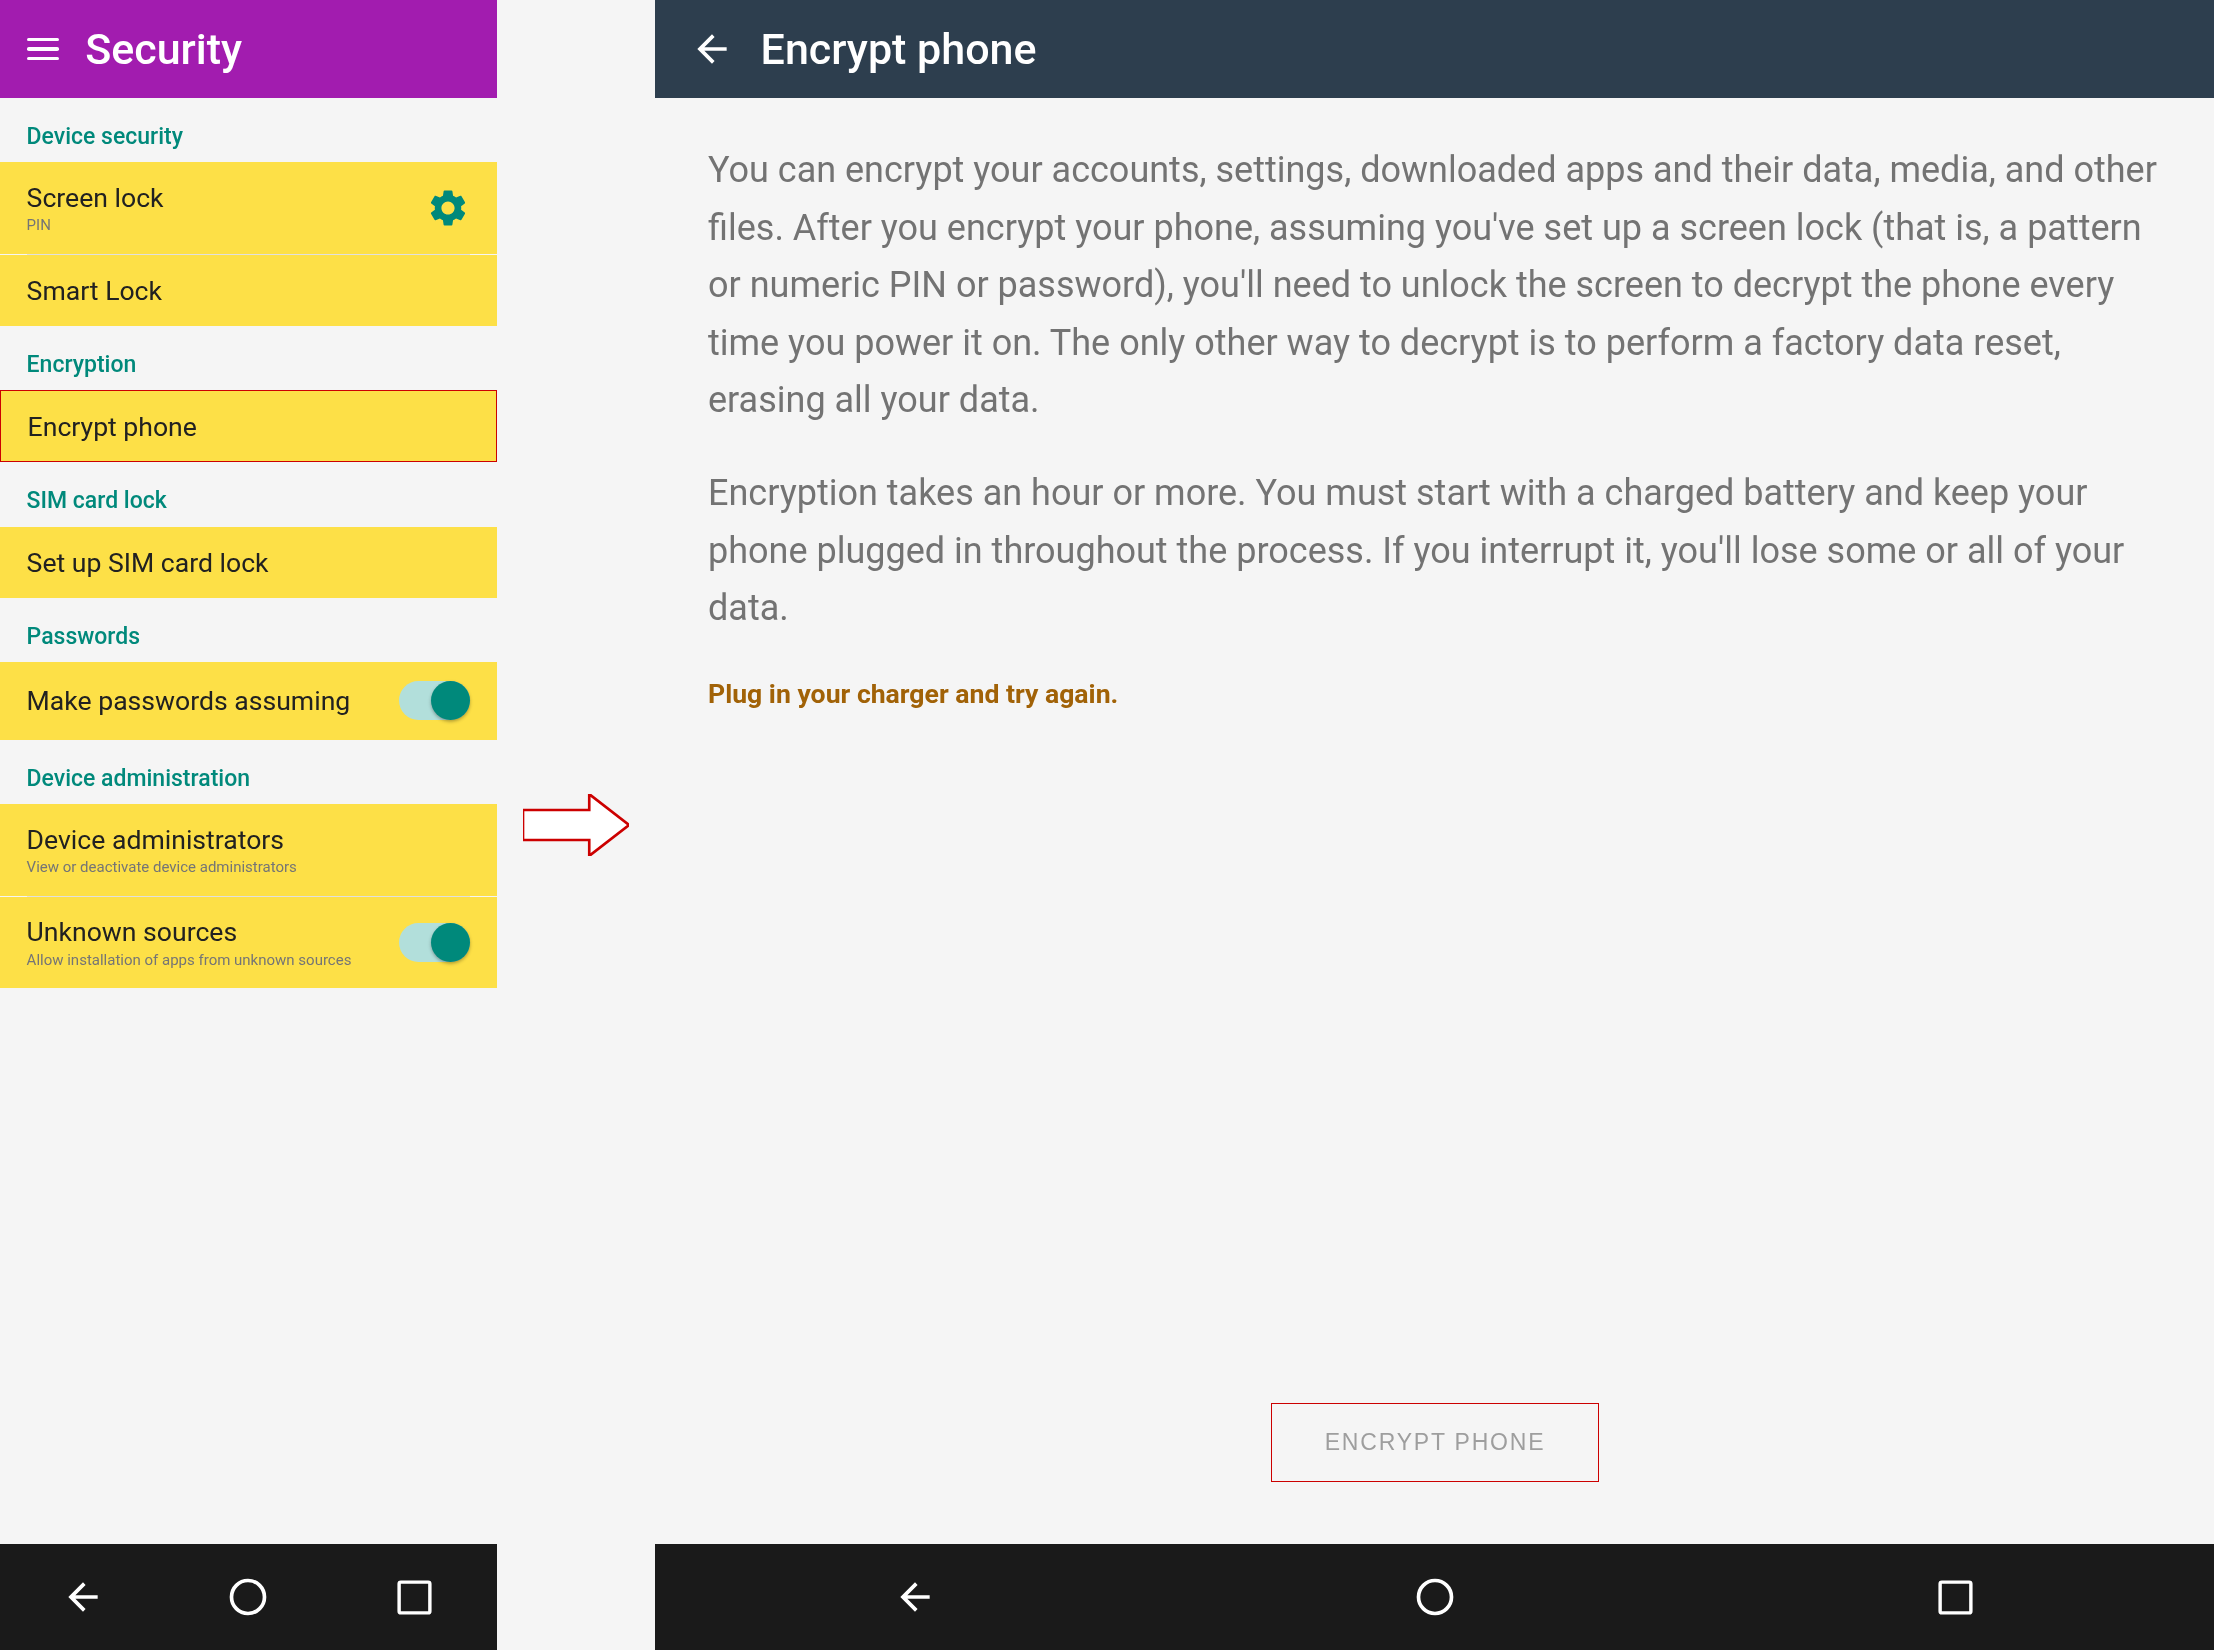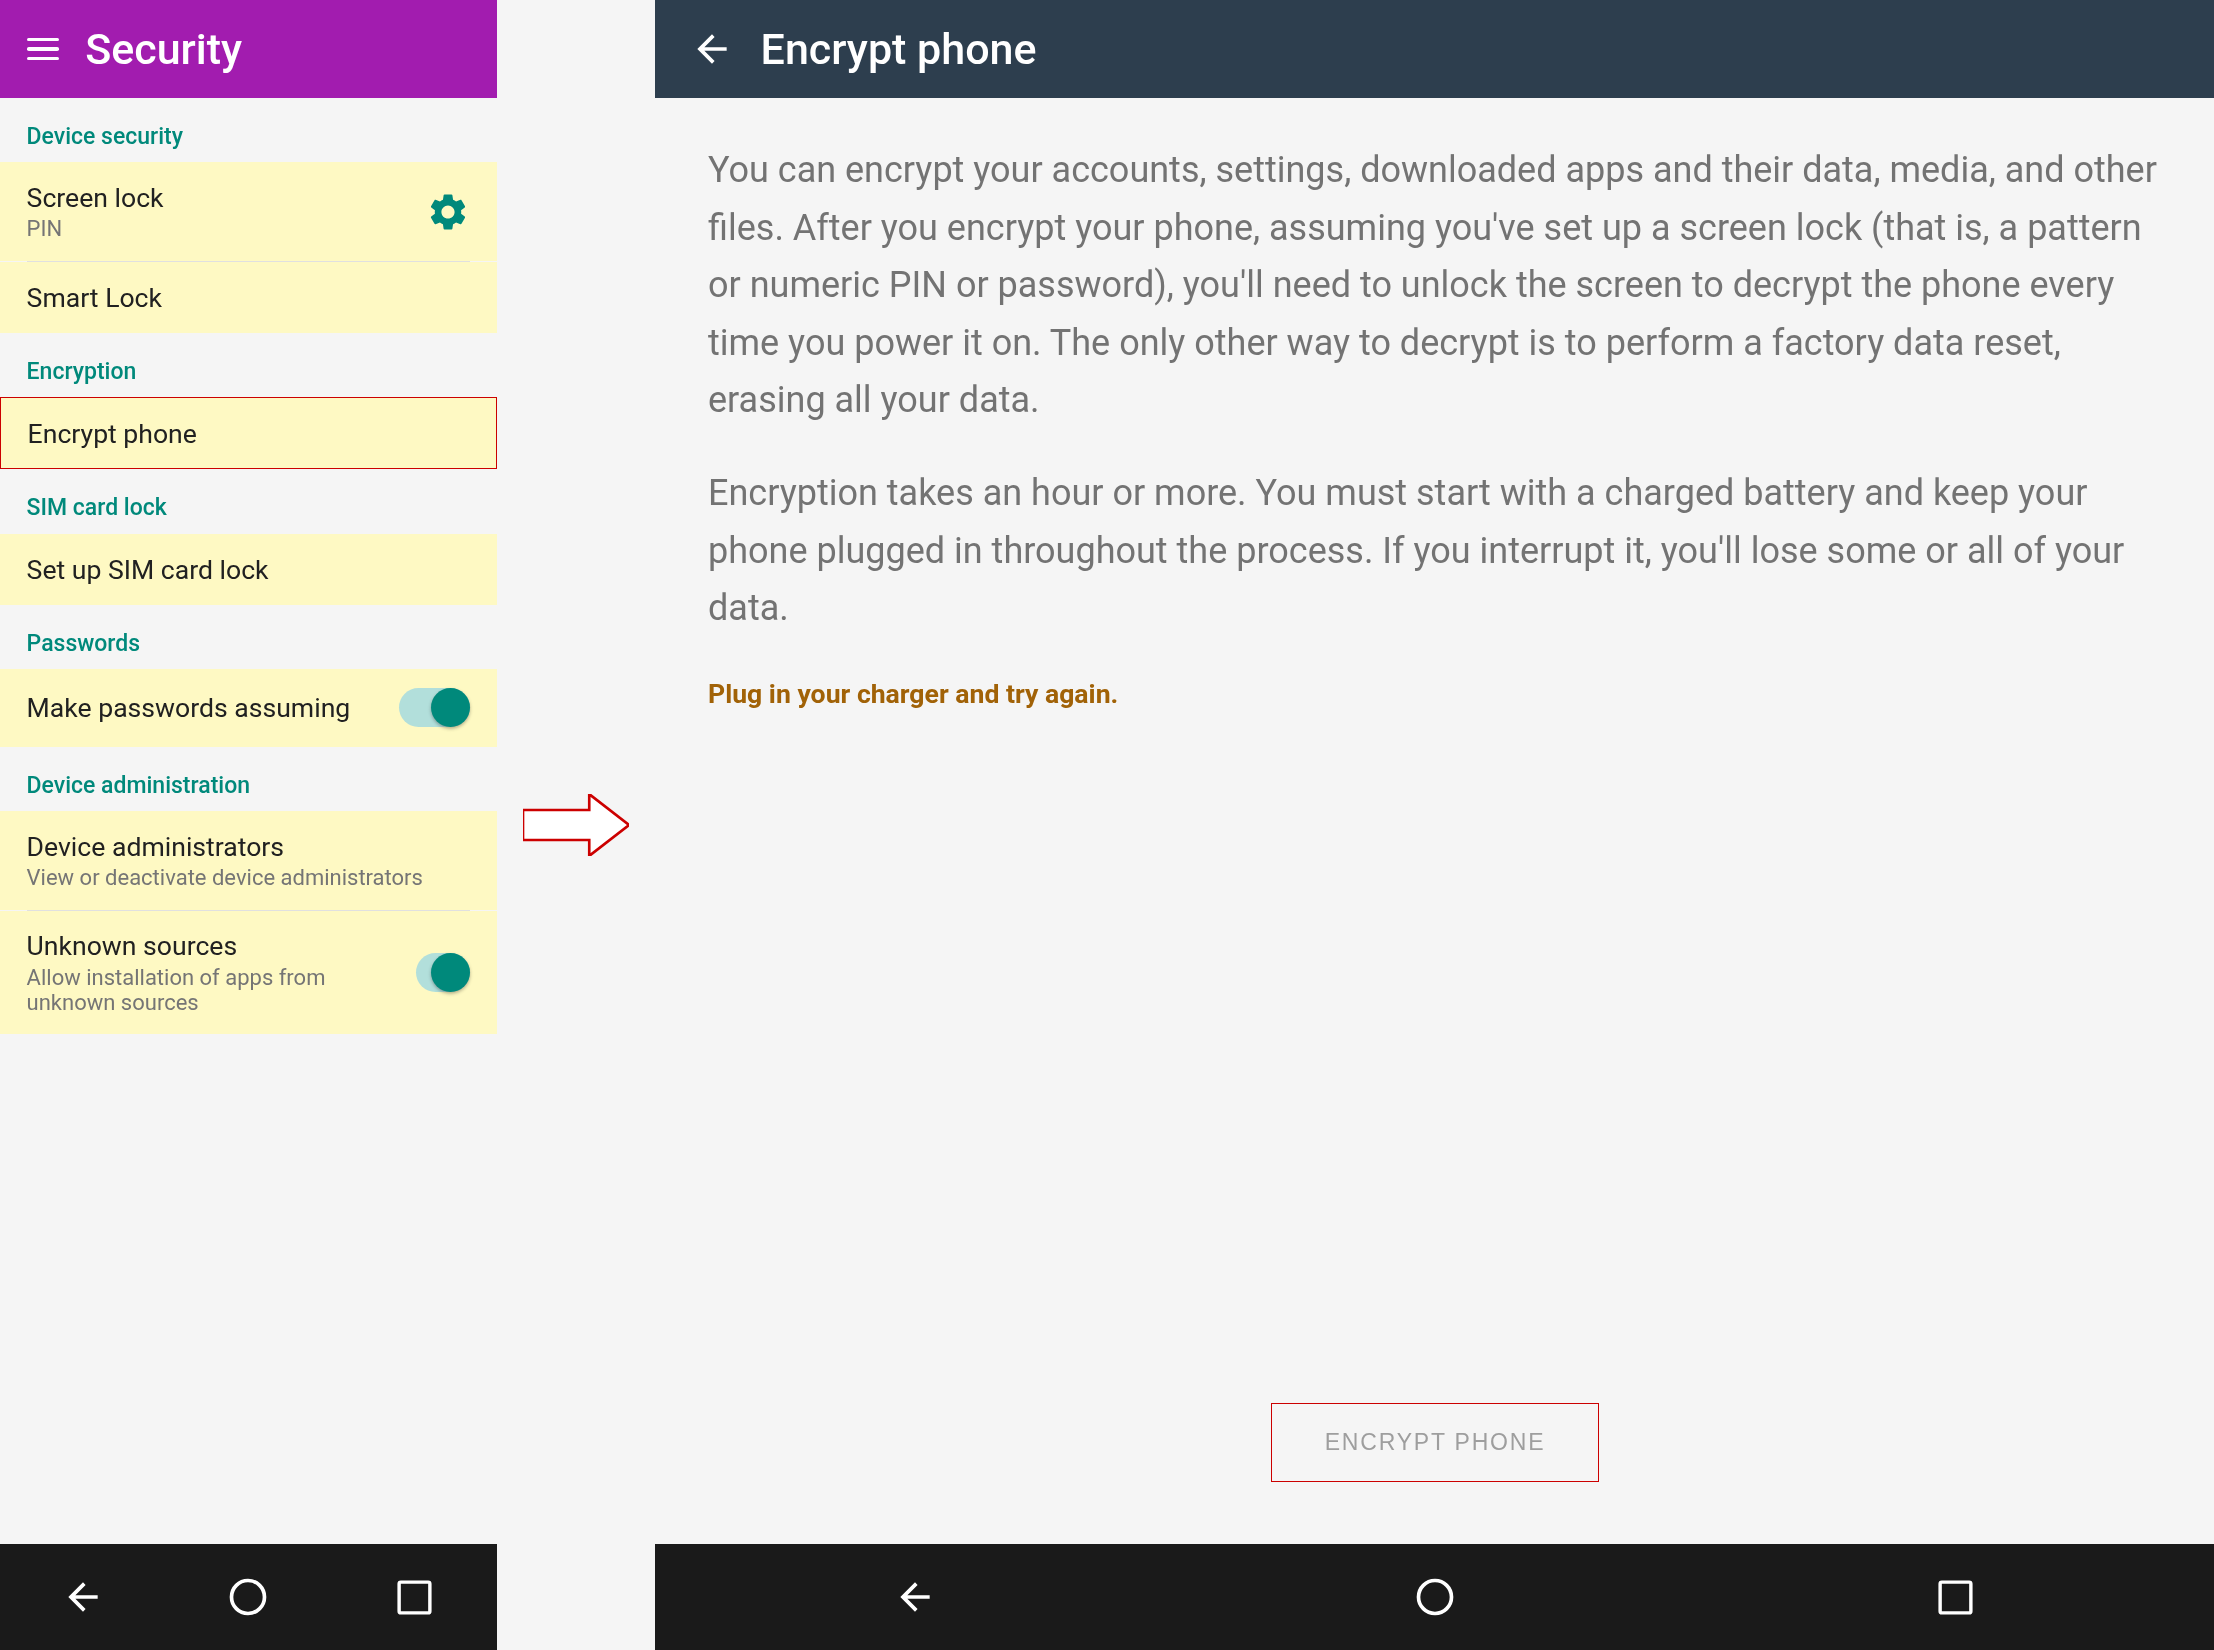--- a/index.html
+++ b/index.html
@@ -62,39 +62,39 @@
       font-size: 23px;
       font-weight: 500;
       padding: 25px 26.6px 12.4px 26.6px;
     }
 
     .list-item {
       display: flex;
       align-items: center;
       justify-content: space-between;
       padding: 19.5px 26.6px;
-      background: #fef9c3;
+      background: #fde047;
       cursor: pointer;
       min-height: 71px;
       gap: 24px;
     }
 
     .list-item-text {
       display: flex;
       flex-direction: column;
     }
 
     .list-item-title {
       font-size: 26.6px;
       color: #212121;
       font-weight: 400;
     }
 
     .list-item-subtitle {
-      font-size: 22px;
+      font-size: 15px;
       color: #757575;
       margin-top: 3.5px;
     }
 
     .divider {
       height: 0.9px;
       background: #e0e0e0;
       margin: 0 26.6px;
     }
 

